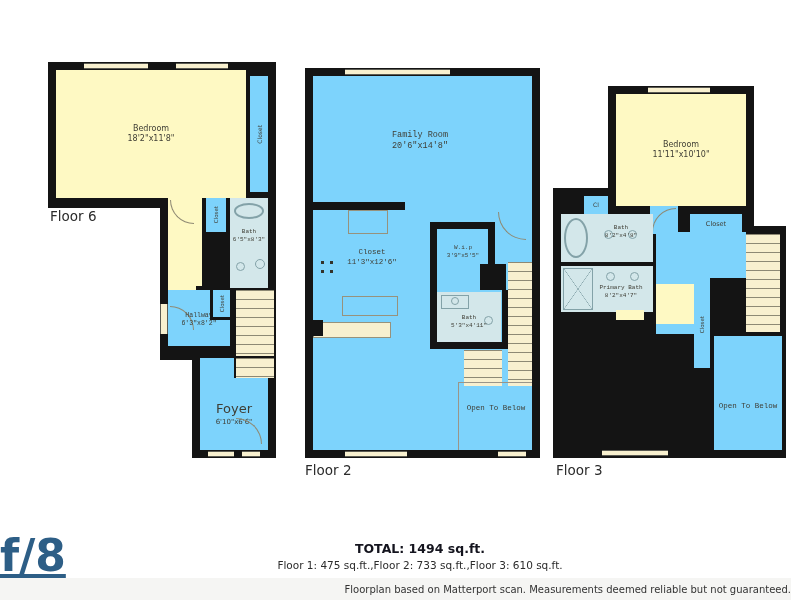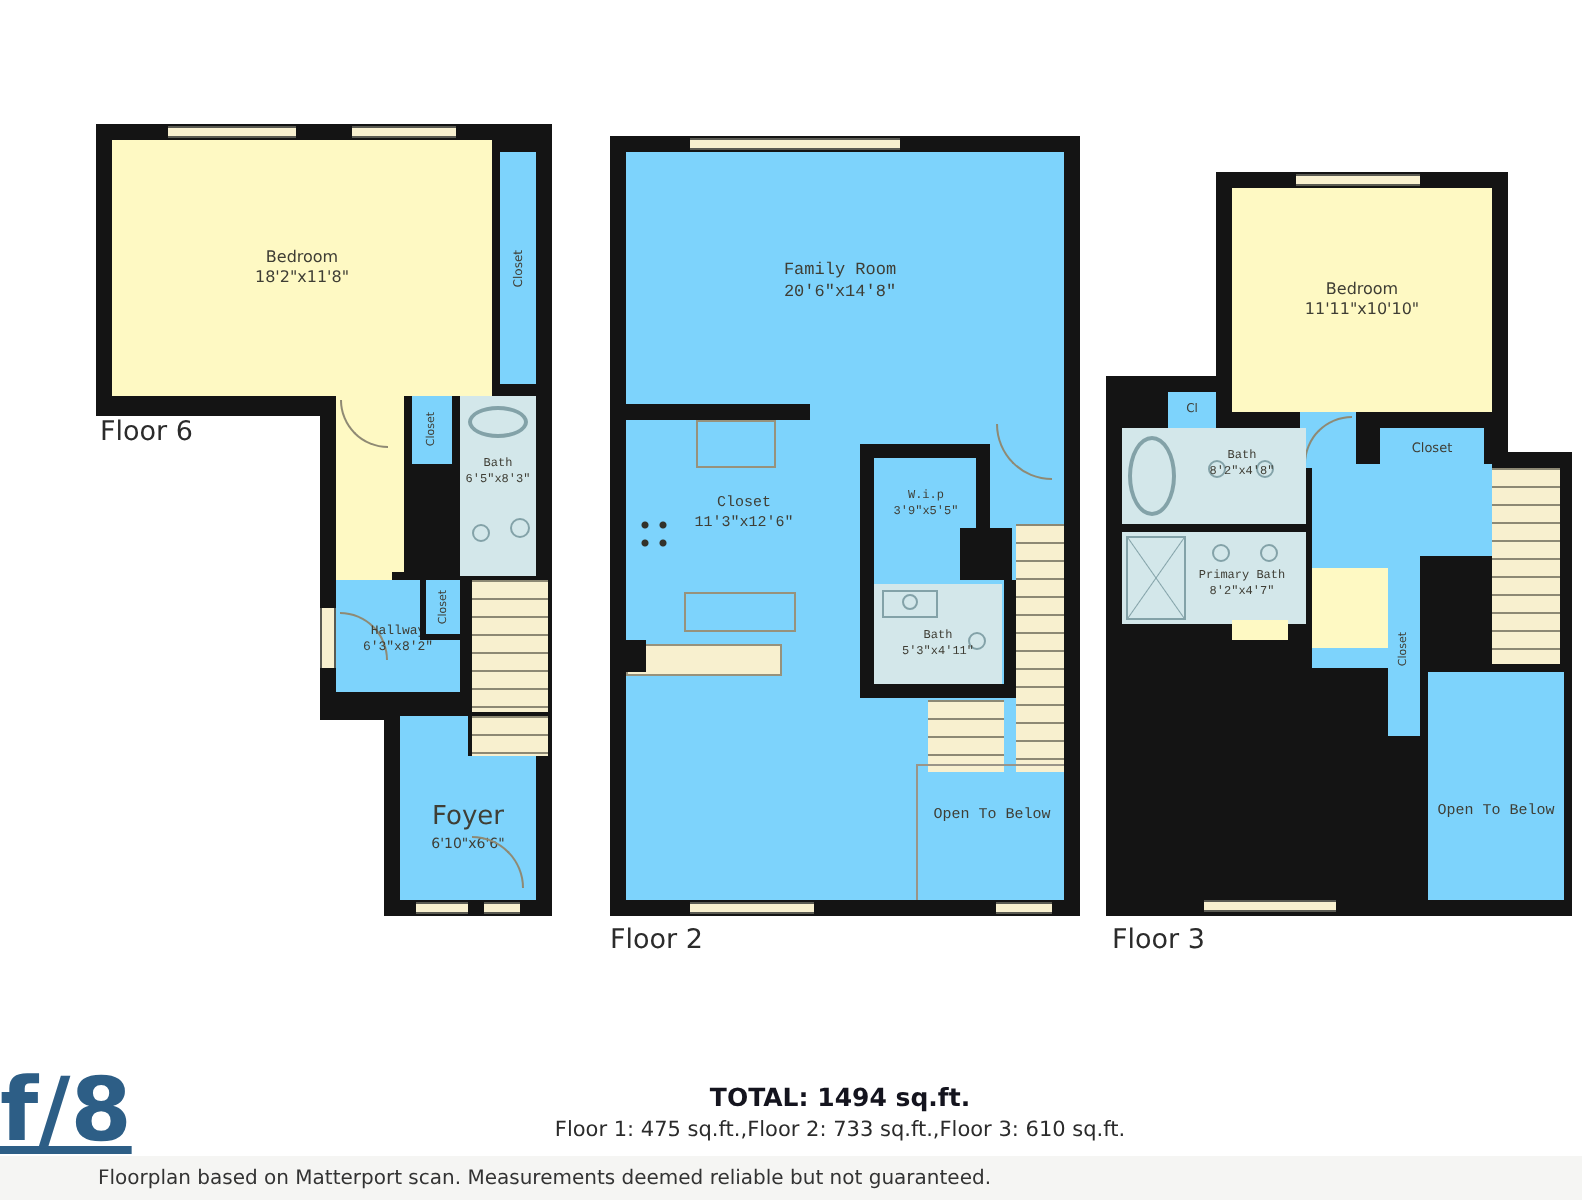--- a/index.html
+++ b/index.html
@@ -29,21 +29,21 @@
                            linear-gradient(to bottom right,transparent calc(50% - .5px),#83a2a8 50%,transparent calc(50% + .5px));}
   .arc{position:absolute;box-sizing:border-box;}
   .arc-bl{border-left:1px solid #8f8a74;border-bottom:1px solid #8f8a74;border-bottom-left-radius:100% 100%;}
   .arc-tr{border-right:1px solid #8f8a74;border-top:1px solid #8f8a74;border-top-right-radius:100% 100%;}
   .arc-tl{border-left:1px solid #8f8a74;border-top:1px solid #8f8a74;border-top-left-radius:100% 100%;}
   .floor-label{position:absolute;font-size:13.5px;color:#2b2b2b;}
   .title{position:absolute;left:49px;top:3px;width:742px;text-align:center;font-size:13px;color:#3a3a3a;}
   .total{position:absolute;left:49px;top:541px;width:742px;text-align:center;font-size:12.5px;font-weight:bold;color:#14141e;}
   .perfloor{position:absolute;left:49px;top:559px;width:742px;text-align:center;font-size:10.5px;color:#2b2b2b;}
   .band{position:absolute;left:0;top:578px;width:791px;height:22px;background:#f5f5f3;}
-  .disclaimer{position:absolute;left:49px;top:584px;width:742px;text-align:left;font-size:10px;color:#333;}
+  .disclaimer{position:absolute;left:49px;top:584px;width:742px;text-align:right;font-size:10px;color:#333;}
   .logo{position:absolute;left:0px;top:534px;font-size:44px;font-weight:bold;color:#2d5e86;line-height:1;text-decoration:underline;}
   .dots{position:absolute;background-image:radial-gradient(#33322a 1.5px,transparent 2px);background-size:9px 9px;}
 </style>
 </head>
 <body>
 
 <div id="canvas">
 
 
   <div class="wall" style="left:48px;top:62px;width:228px;height:146px"></div>

